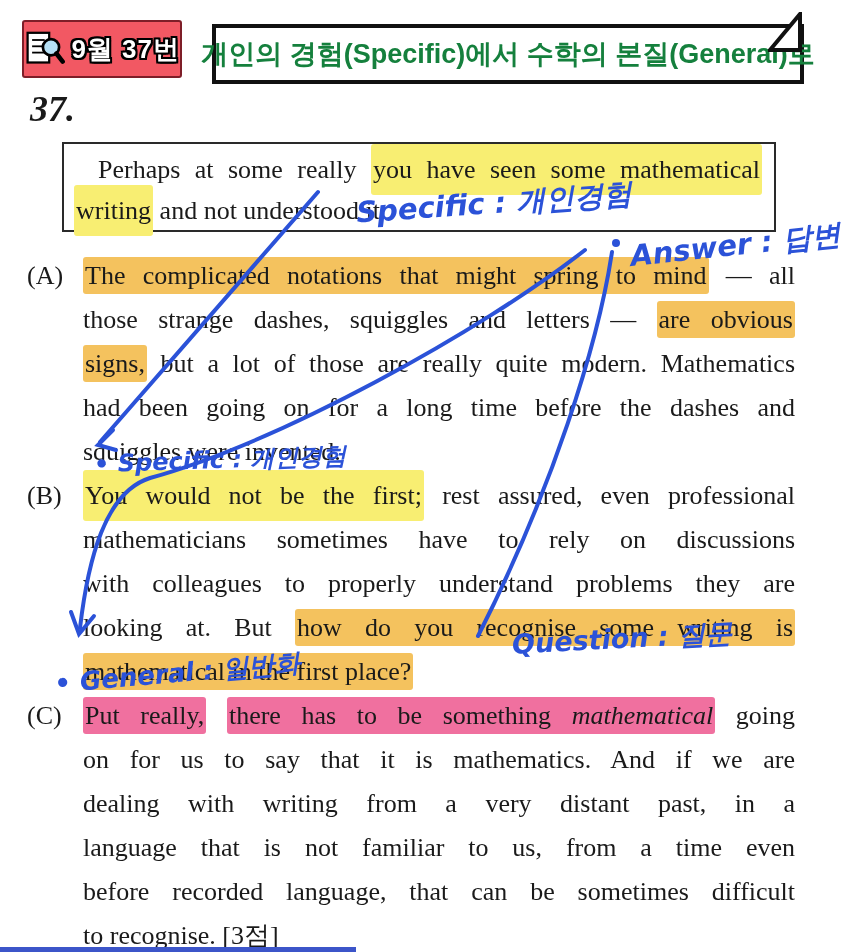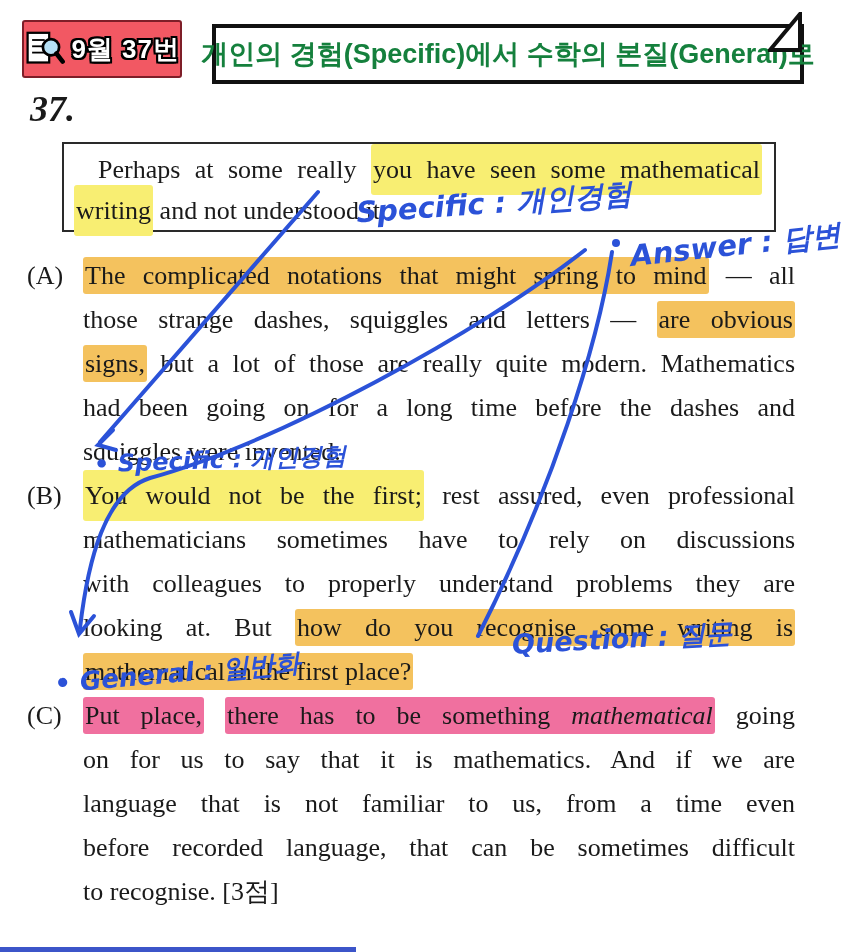--- a/index.html
+++ b/index.html
@@ -101,22 +101,23 @@
     <div class="line j">mathematicians sometimes have to rely on discussions</div>
     <div class="line j">with colleagues to properly understand problems they are</div>
     <div class="line j"><span>looking at. But </span><span class="ho">how do you recognise some writing is</span></div>
     <div class="line"><span class="ho">mathematical in the first place?</span></div>
   </div>
 </div>
 
 <div class="para" style="top:694px">
   <span class="plabel">(C)</span>
   <div class="ptext">
-    <div class="line j"><span class="hp">Put place,</span><span> </span><span class="hp"><span>there has to be something </span><span class="it">mathematical</span></span><span> going</span></div>
+    <div class="line j"><span class="hp">Put really,</span><span> </span><span class="hp"><span>there has to be something </span><span class="it">mathematical</span></span><span> going</span></div>
     <div class="line j">on for us to say that it is mathematics. And if we are</div>
+    <div class="line j">dealing with writing from a very distant past, in a</div>
     <div class="line j">language that is not familiar to us, from a time even</div>
     <div class="line j">before recorded language, that can be sometimes difficult</div>
     <div class="line"><span>to recognise. </span><span>[3점]</span></div>
   </div>
 </div>
 
 <div class="hand hw-spec-top">Specific : 개인경험</div>
 <div class="hand hw-answer">Answer : 답변</div>
 <div class="hand hw-spec-mid">• Specific : 개인경험</div>
 <div class="hand hw-question">Question : 질문</div>

